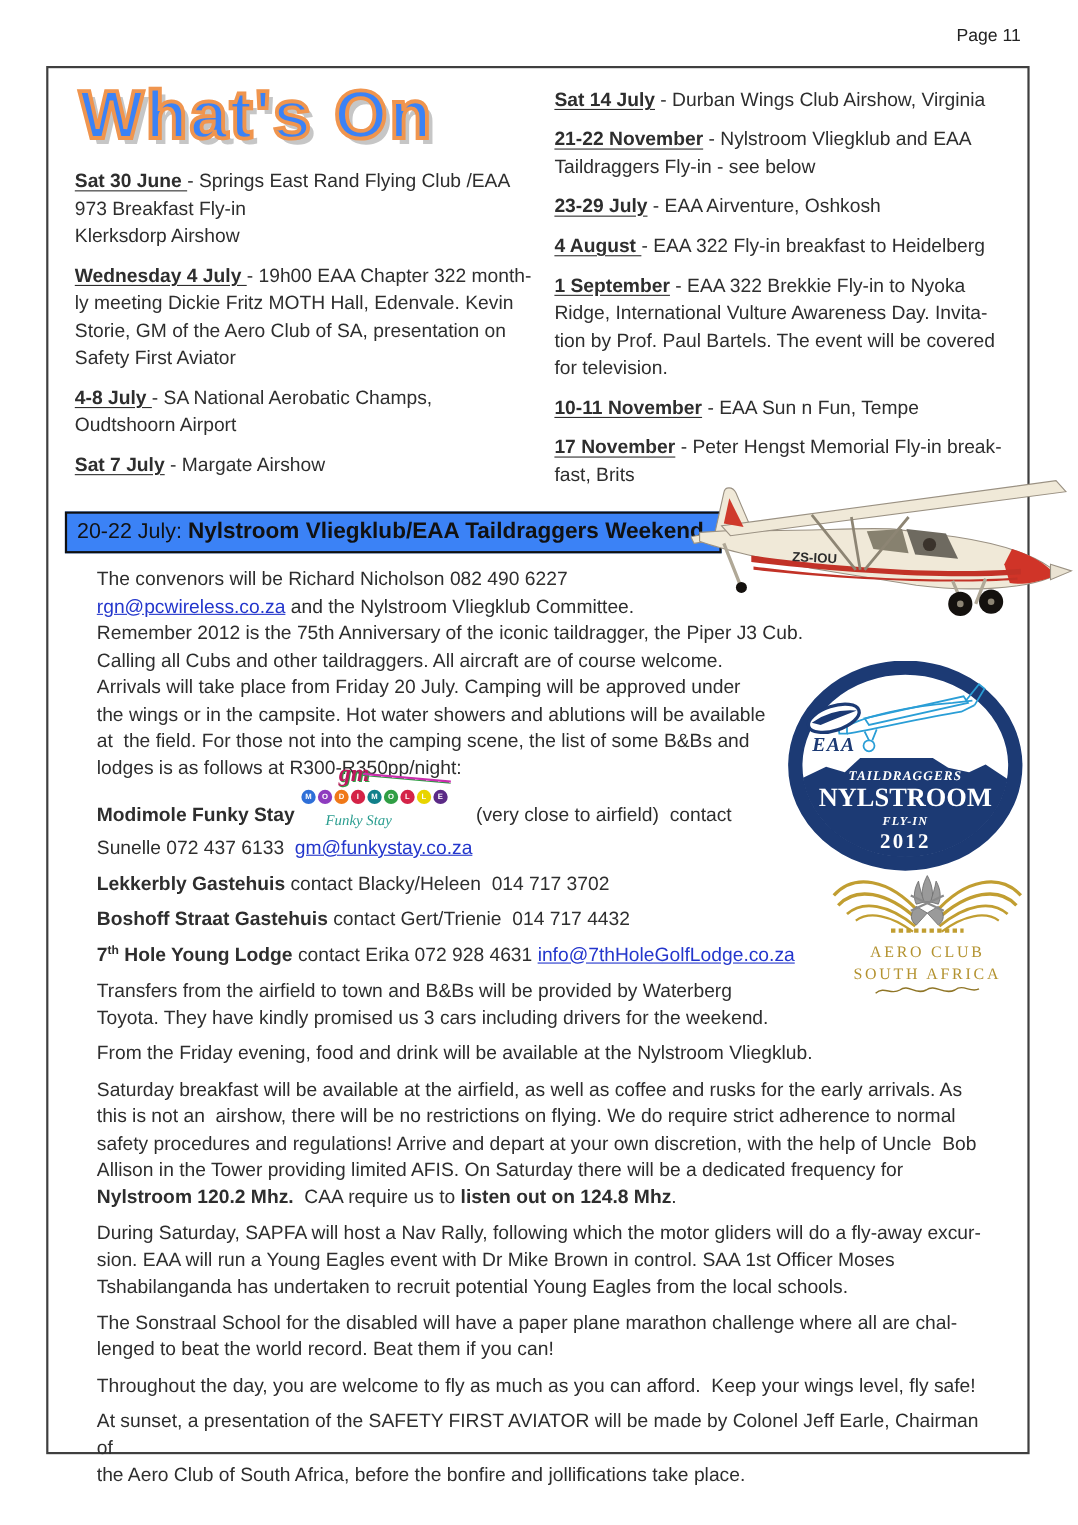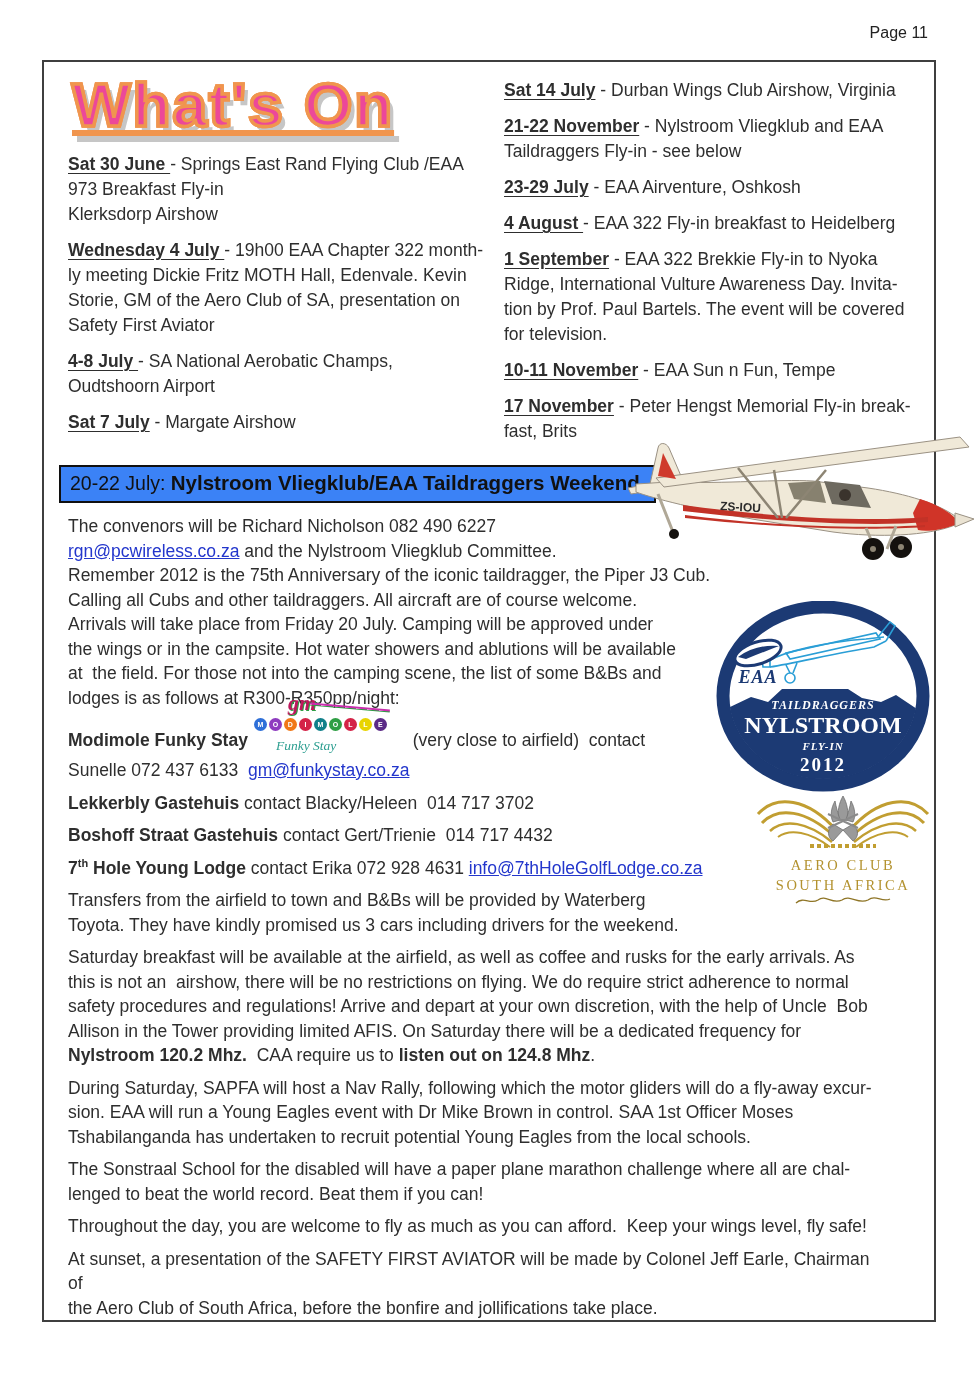--- a/index.html
+++ b/index.html
@@ -12,38 +12,37 @@
     position:absolute;left:42px;top:60px;width:894px;height:1262px;
     border:2px solid #3f3f3f;box-sizing:border-box;background:#fff;
   }
   
   .top-cols{display:flex;padding:4px 10px 0 24px;}
   .col-left{width:420px;flex:none;}
   .col-right{width:440px;flex:none;margin-left:16px;padding-top:12px;}
   .whats-on{
     margin:6px 0 14px 4px;
     font-size:62px;font-weight:bold;letter-spacing:2px;line-height:66px;
-    color:#ec4899;
+    color:#3b82f6;
     -webkit-text-stroke:3.5px #f0954e;
     text-shadow:5px 6px 0 #c6c6c6;
     white-space:nowrap;
-    text-decoration:underline;
   }
   .event{margin:0 0 11px 0;font-size:17.5px;line-height:25px;}
   .event .date{font-weight:bold;text-decoration:underline;text-underline-offset:3px;white-space:pre;}
   .event .rest{white-space:pre-wrap;}
   
   .banner-row{margin:10px 0 0 15px;}
   .banner{
     display:inline-block;background:#3b82f6;border:2px solid #101010;
     padding:4px 9px 6px 9px;font-size:19.5px;color:#111;
   }
   .banner .bold{font-weight:bold;font-size:20.5px;}
   
-  .article{padding:11px 24px 0 24px;width:860px;box-sizing:border-box;}
+  .article{padding:11px 24px 0 24px;width:860px;box-sizing:border-box;margin-left:20px;}
   .para{margin:0 0 8px 0;font-size:17.5px;line-height:24.5px;white-space:pre-wrap;}
   .para .b{font-weight:bold;}
   .para .sup{vertical-align:super;font-size:11px;line-height:0;}
   a.email{color:#2336cc;text-decoration:underline;cursor:pointer;}
   
   .art{position:absolute;pointer-events:none;}
   #plane-art{left:628px;top:426px;width:348px;height:138px;}
   #badge-art{left:716px;top:601px;width:218px;height:192px;}
   #aeroclub-art{left:748px;top:786px;width:190px;height:126px;}
   
@@ -116,20 +115,21 @@
 the wings or in the campsite. Hot water showers and ablutions will be available
 at  the field. For those not into the camping scene, the list of some B&amp;Bs and
 lodges is as follows at R300-R350pp/night:</span></p>
       <p class="para"><span class="b">Modimole Funky Stay</span><span class="funky-logo"><span class="fk-gm">gm</span><span class="fk-line"></span><span class="fk-dots"><span class="fk-dot" style="background: rgb(46, 111, 216);">M</span><span class="fk-dot" style="background: rgb(142, 59, 191);">O</span><span class="fk-dot" style="background: rgb(240, 120, 24);">D</span><span class="fk-dot" style="background: rgb(212, 35, 71);">I</span><span class="fk-dot" style="background: rgb(17, 128, 138);">M</span><span class="fk-dot" style="background: rgb(47, 158, 68);">O</span><span class="fk-dot" style="background: rgb(212, 35, 71);">L</span><span class="fk-dot" style="background: rgb(232, 212, 0);">L</span><span class="fk-dot" style="background: rgb(91, 42, 134);">E</span></span><span class="fk-script">Funky Stay</span></span><span class=""> (very close to airfield)  contact
 Sunelle 072 437 6133  </span><a href="#" class="email">gm@funkystay.co.za</a></p>
       <p class="para"><span class="b">Lekkerbly Gastehuis</span><span class=""> contact Blacky/Heleen  014 717 3702</span></p>
       <p class="para"><span class="b">Boshoff Straat Gastehuis</span><span class=""> contact Gert/Trienie  014 717 4432</span></p>
       <p class="para"><span class="b">7</span><span class="b sup">th</span><span class="b"> Hole Young Lodge</span><span class=""> contact Erika 072 928 4631 </span><a href="#" class="email">info@7thHoleGolfLodge.co.za</a></p>
       <p class="para"><span class="">Transfers from the airfield to town and B&amp;Bs will be provided by Waterberg
 Toyota. They have kindly promised us 3 cars including drivers for the weekend.</span></p>
+      <p class="para"><span class="">From the Friday evening, food and drink will be available at the Nylstroom Vliegklub.</span></p>
       <p class="para"><span class="">Saturday breakfast will be available at the airfield, as well as coffee and rusks for the early arrivals. As
 this is not an  airshow, there will be no restrictions on flying. We do require strict adherence to normal
 safety procedures and regulations! Arrive and depart at your own discretion, with the help of Uncle  Bob
 Allison in the Tower providing limited AFIS. On Saturday there will be a dedicated frequency for
 </span><span class="b">Nylstroom 120.2 Mhz.</span><span class="">  CAA require us to </span><span class="b">listen out on 124.8 Mhz</span><span class="">.</span></p>
       <p class="para"><span class="">During Saturday, SAPFA will host a Nav Rally, following which the motor gliders will do a fly-away excur-
 sion. EAA will run a Young Eagles event with Dr Mike Brown in control. SAA 1st Officer Moses
 Tshabilanganda has undertaken to recruit potential Young Eagles from the local schools.</span></p>
       <p class="para"><span class="">The Sonstraal School for the disabled will have a paper plane marathon challenge where all are chal-
 lenged to beat the world record. Beat them if you can!</span></p>

